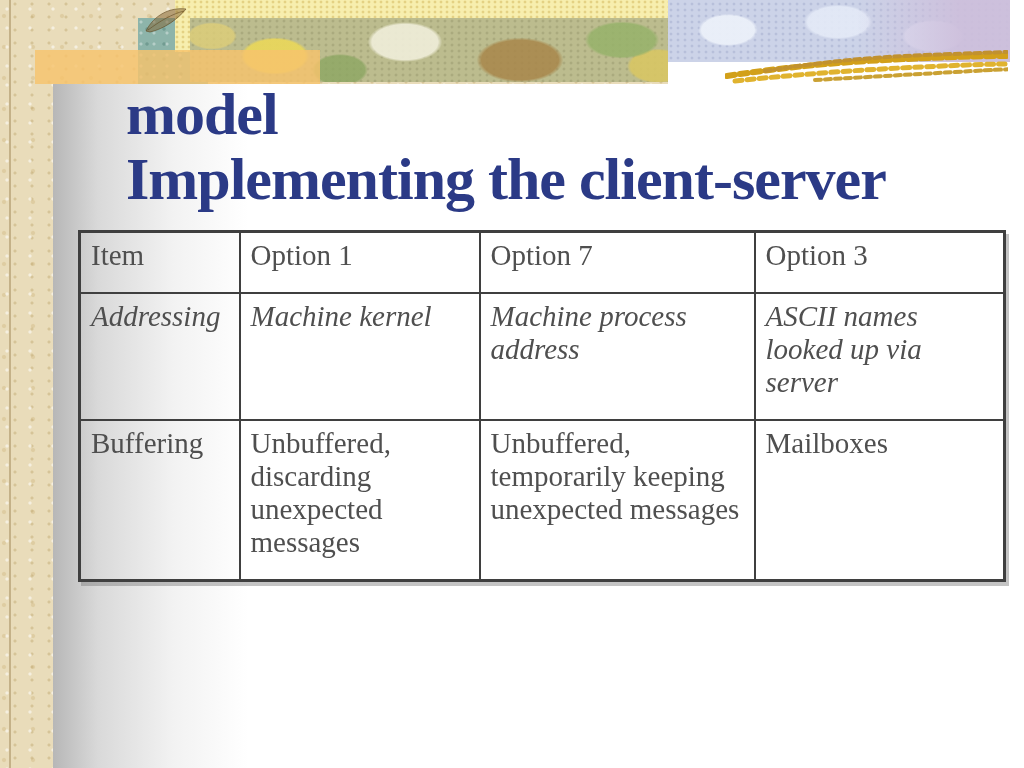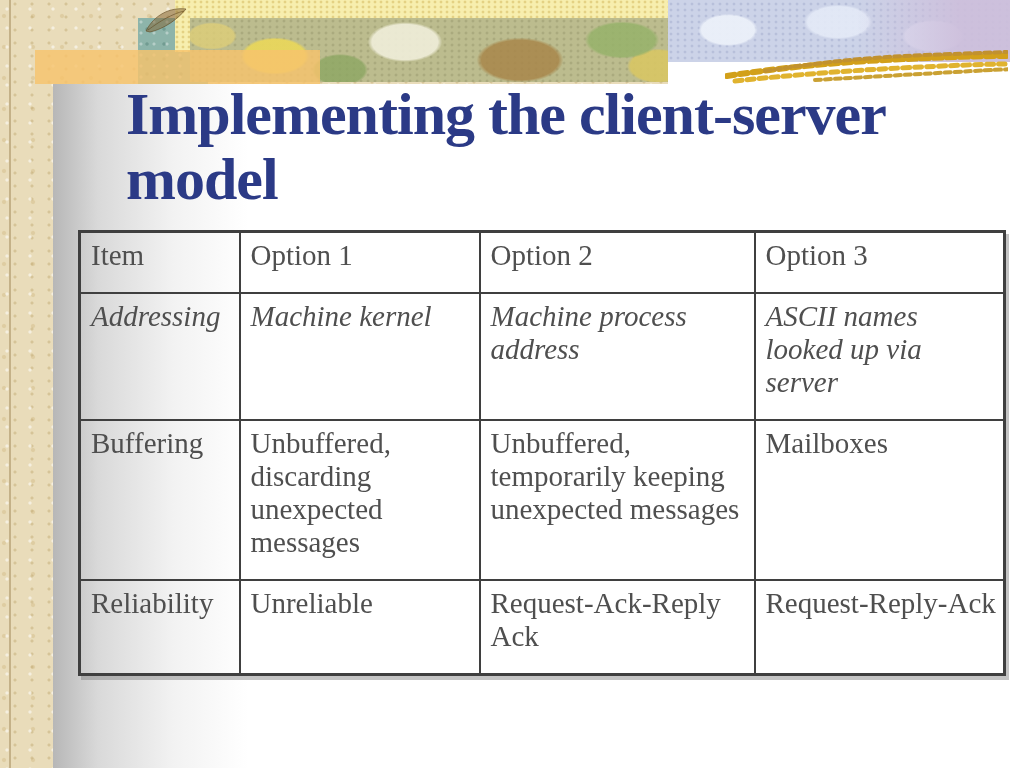--- a/index.html
+++ b/index.html
@@ -115,52 +115,46 @@
       <g stroke="#d2a01a" fill="none" stroke-linecap="round">
         <path d="M2 26 Q 80 14 160 10 T 281 6" stroke-width="6" stroke-dasharray="8 5"></path>
         <path d="M10 31 Q 95 22 175 18 T 280 14" stroke-width="5" stroke-dasharray="7 5" stroke="#e0b32f"></path>
         <path d="M40 21 Q 120 8 200 5 T 282 2" stroke-width="4" stroke-dasharray="6 4" stroke="#c1912f"></path>
         <path d="M90 30 Q 160 26 230 22 T 282 20" stroke-width="4" stroke-dasharray="6 4" stroke="#caa133"></path>
       </g>
     </svg>
   </div>
 
   <div class="title">
+    <div>model</div>
     <div>Implementing the client-server</div>
-    <div>model</div>
   </div>
 
   <table class="opts">
     <colgroup>
         <col class="c0">
         <col class="c1">
         <col class="c2">
         <col class="c3">
       </colgroup>
     <tbody>
       <tr class="hrow">
         <th>Item</th>
         <th>Option 1</th>
-        <th>Option 2</th>
+        <th>Option 7</th>
         <th>Option 3</th>
       </tr>
       <tr class="r0">
         <td>Addressing</td>
         <td>Machine kernel</td>
         <td>Machine process address</td>
         <td>ASCII names looked up via server</td>
       </tr>
       <tr class="r2">
         <td>Buffering</td>
         <td>Unbuffered, discarding unexpected messages</td>
         <td>Unbuffered, temporarily keeping unexpected messages</td>
         <td>Mailboxes</td>
       </tr>
-      <tr class="r3">
-        <td>Reliability</td>
-        <td>Unreliable</td>
-        <td>Request-Ack-Reply Ack</td>
-        <td>Request-Reply-Ack</td>
-      </tr>
     </tbody>
   </table>
 
 </div>
 
 </body></html>

